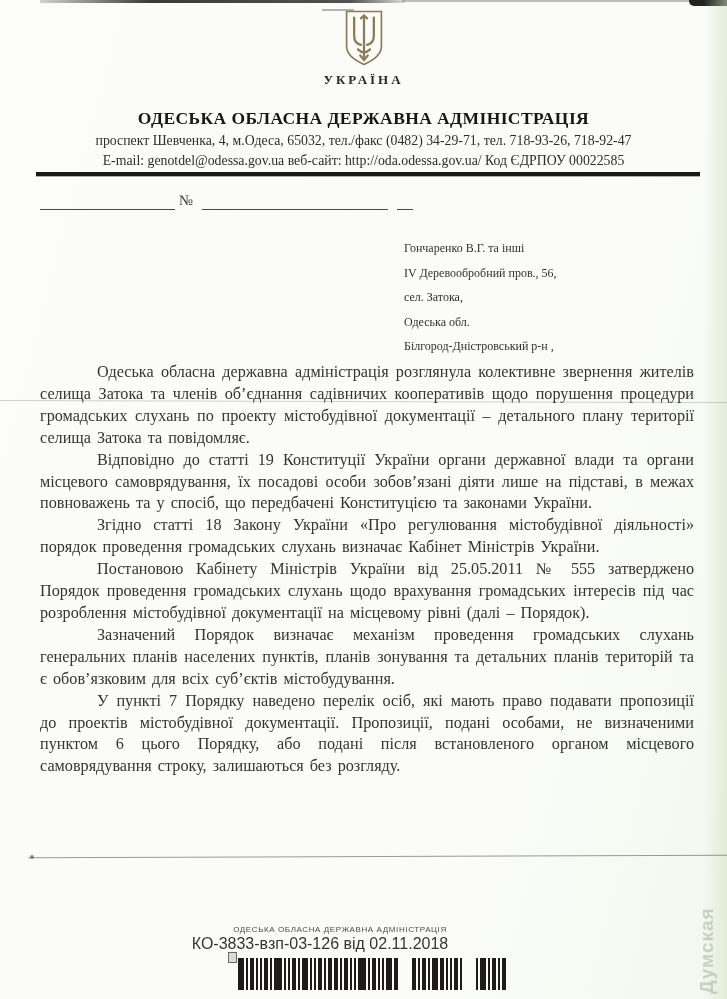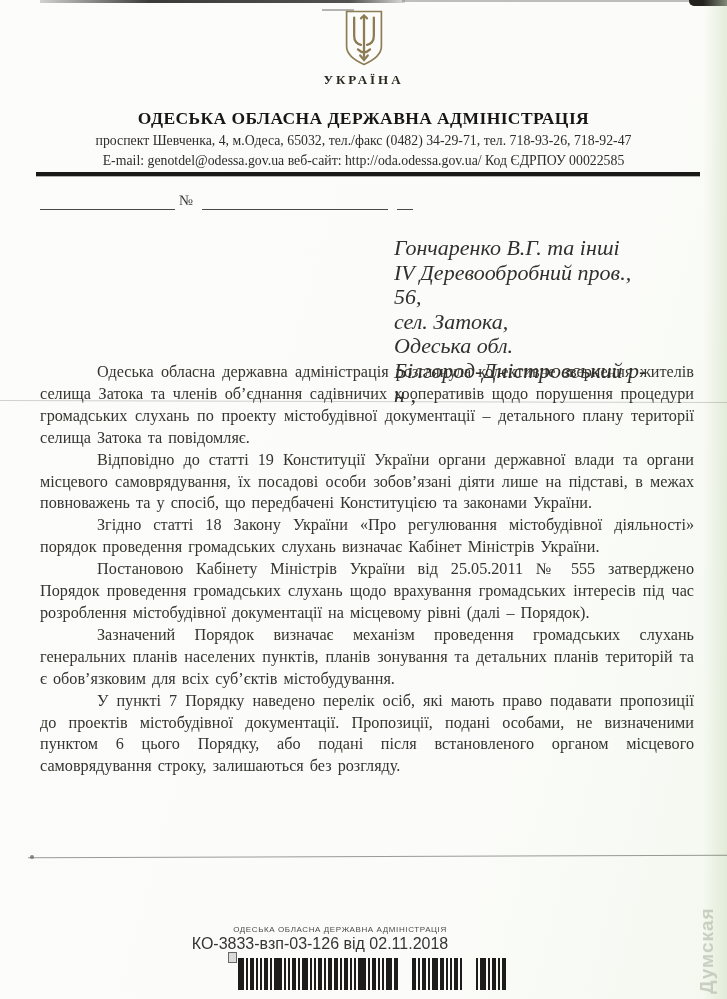--- a/index.html
+++ b/index.html
@@ -31,21 +31,21 @@
   .head-rule{position:absolute;left:36px;top:172px;width:664px;height:4px;background:#191918;
     box-shadow:0 1px 0 rgba(60,60,58,.4);}
   
   .ref{position:absolute;left:40px;top:192px;width:420px;font-size:14.5px;color:#3a3833;}
   .ref-row{height:28px;white-space:nowrap;}
   .u{display:inline-block;border-bottom:1px solid #4b4945;height:16px;vertical-align:bottom;}
   .u1{width:135px;} .u2{width:186px;margin-left:6px;} .u3{width:16px;margin-left:5px;}
   .u4{width:148px;margin-left:8px;} .u5{width:114px;margin-left:2px;}
   .ref-label{display:inline-block;vertical-align:bottom;padding-bottom:1px;}
   
-  .recipient{position:absolute;left:394px;top:236px;width:260px;font-size:22px;line-height:24.5px;color:#31302c;font-style:italic;}
+  .recipient{position:absolute;left:404px;top:236px;width:260px;font-size:12px;line-height:24.5px;color:#31302c;}
   
   .body-text{position:absolute;left:40px;top:362px;width:654px;
     font-size:16.2px;line-height:21.9px;text-align:justify;color:#36342f;word-spacing:2px;}
   .body-text p{margin:0;text-indent:57px;}
   
   .footer-org{position:absolute;left:0;top:925px;width:680px;text-align:center;
     font-family:"Liberation Sans",sans-serif;font-size:8px;letter-spacing:.6px;color:#4c4a46;}
   .footer-num{position:absolute;left:0;top:935px;width:640px;text-align:center;
     font-family:"Liberation Sans",sans-serif;font-size:16px;color:#373532;}
   .barcode{position:absolute;left:238px;top:958px;height:32px;display:flex;align-items:stretch;gap:2px;}

